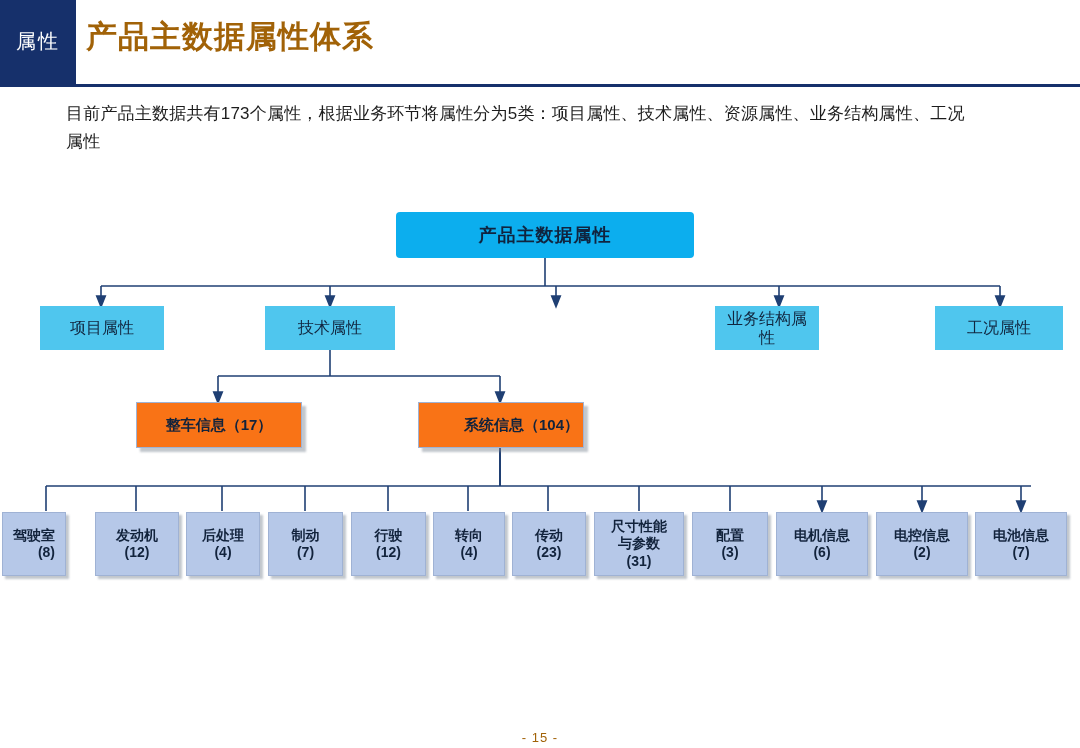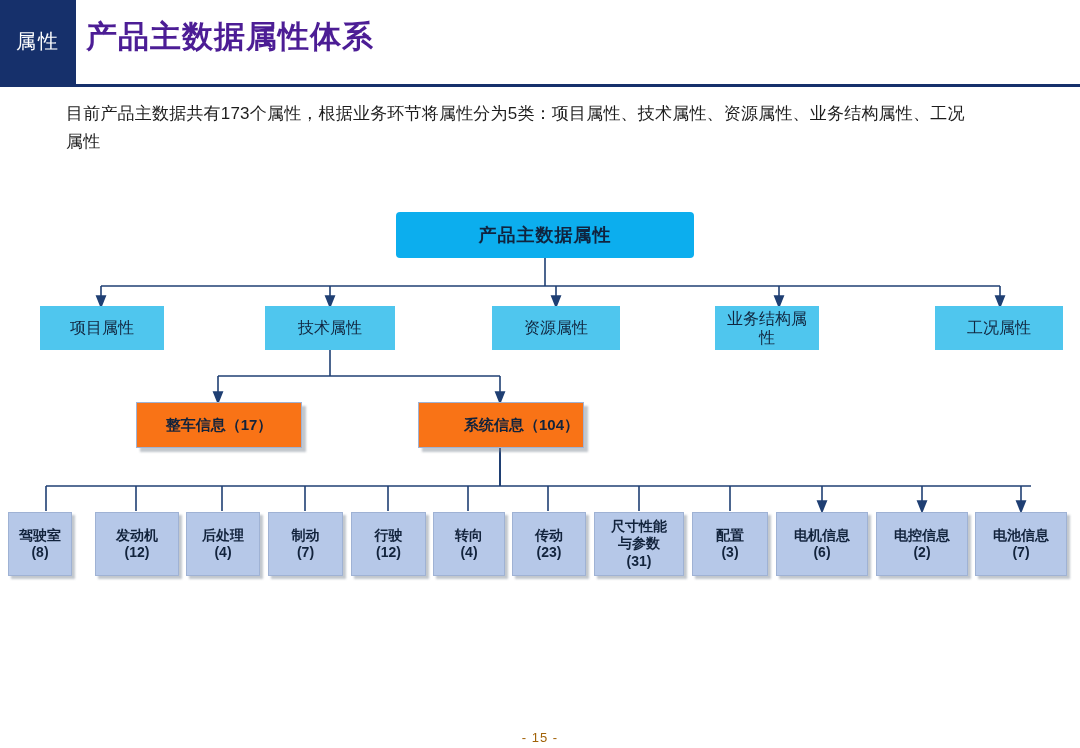--- a/index.html
+++ b/index.html
@@ -40,21 +40,21 @@
     letter-spacing: 2px;
     line-height: 1;
   }
   #header-title {
     position: absolute;
     left: 86px;
     top: 16px;
     font-family: "Liberation Sans", "DejaVu Sans", sans-serif;
     font-size: 31px;
     font-weight: bold;
-    color: #4c1d95;
+    color: #a16207;
     letter-spacing: 1px;
     white-space: nowrap;
   }
   #header-rule {
     position: absolute;
     left: 0;
     top: 84px;
     width: 1080px;
     height: 3px;
     background: #16306b;
@@ -223,39 +223,36 @@
   <div class="node" id="node-root">
     <span>产品主数据属性</span>
   </div>
 
   <div class="node node-l2" style="left:40px; width:124px;">
     <span class="leaf-text" style="white-space:pre-line">项目属性</span>
   </div>
   <div class="node node-l2" style="left:265px; width:130px;">
     <span class="leaf-text" style="white-space:pre-line">技术属性</span>
   </div>
-  <div class="node node-l2" style="left:492px; width:128px;">
-    <span class="leaf-text" style="white-space:pre-line">资源属性</span>
-  </div>
   <div class="node node-l2" style="left:715px; width:104px;">
     <span class="leaf-text" style="white-space:pre-line">业务结构属
 性</span>
   </div>
   <div class="node node-l2" style="left:935px; width:128px;">
     <span class="leaf-text" style="white-space:pre-line">工况属性</span>
   </div>
 
   <div class="node node-l3" style="left:136px; width:166px;">
     <span>整车信息（17）</span>
   </div>
   <div class="node node-l3" style="left:418px; width:166px;padding-left:41px;">
     <span>系统信息（104）</span>
   </div>
 
-  <div class="node node-leaf" style="left:8px; width:64px;">
+  <div class="node node-leaf" style="left:2px; width:64px;text-align:right;">
     <span class="leaf-text">驾驶室
 (8)</span>
   </div>
   <div class="node node-leaf" style="left:95px; width:84px;">
     <span class="leaf-text">发动机
 (12)</span>
   </div>
   <div class="node node-leaf" style="left:186px; width:74px;">
     <span class="leaf-text">后处理
 (4)</span>

